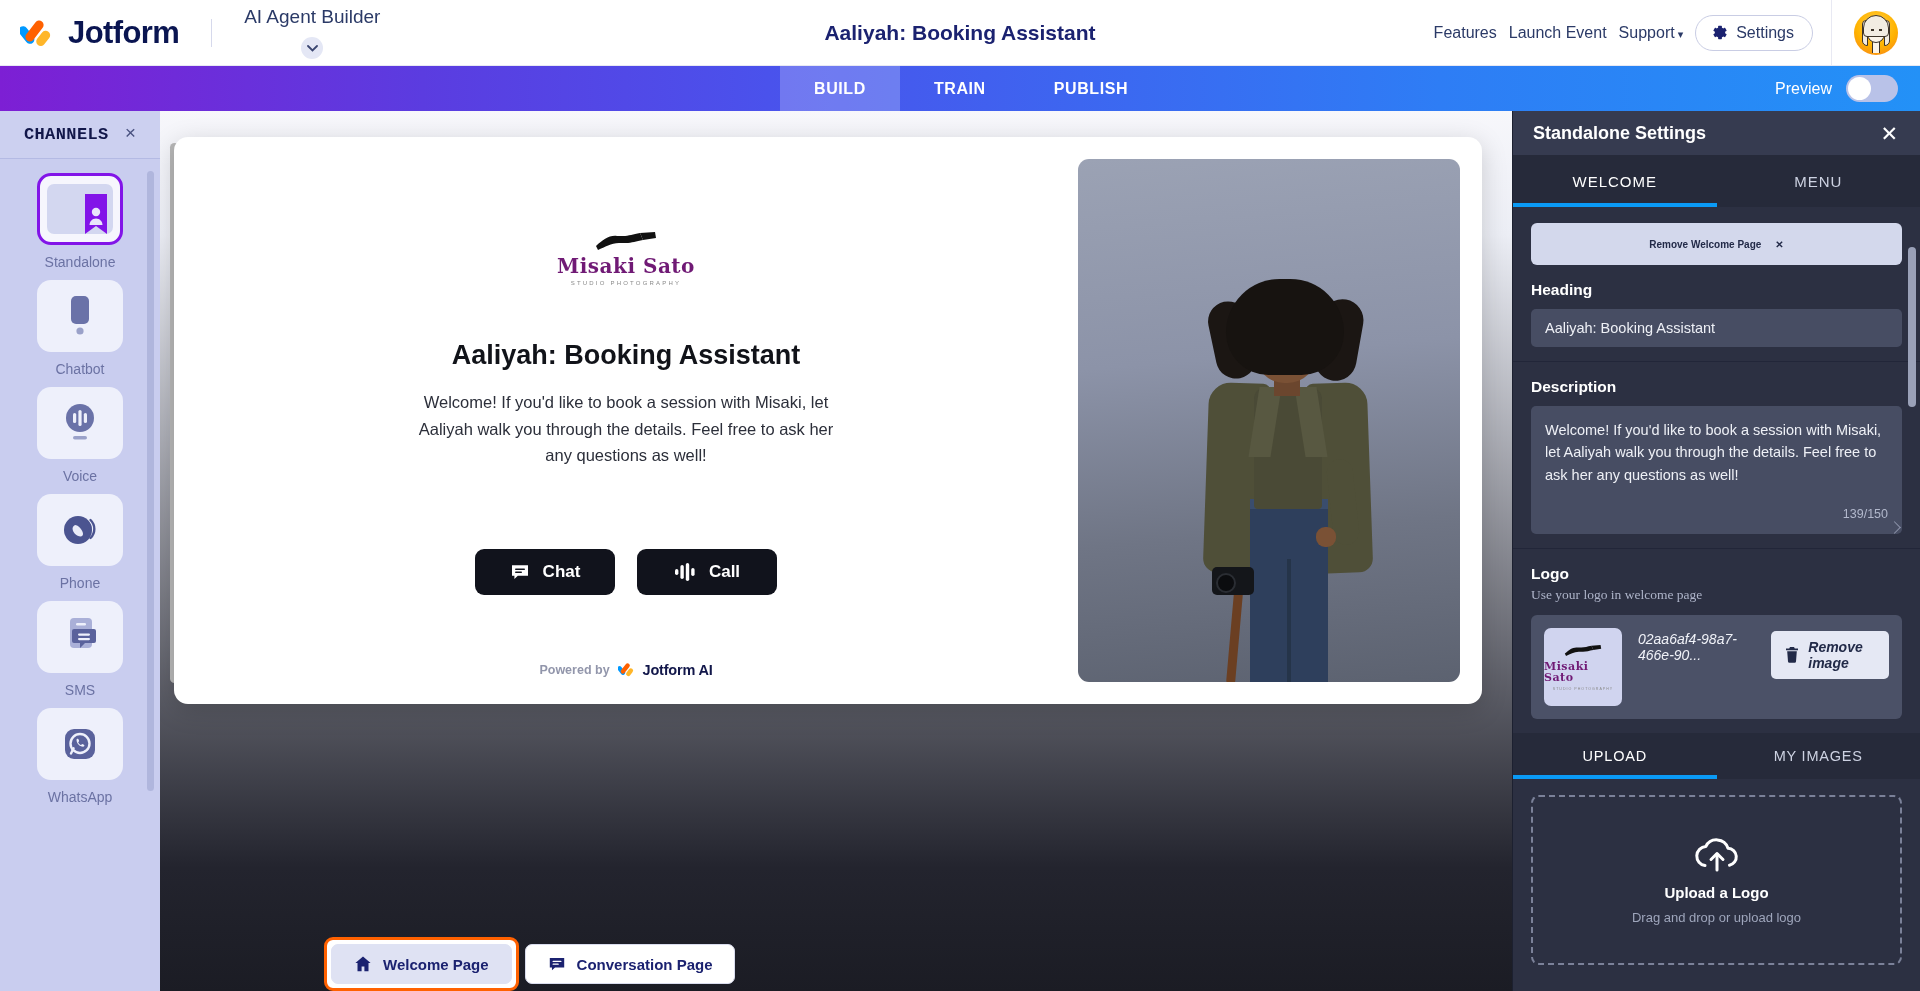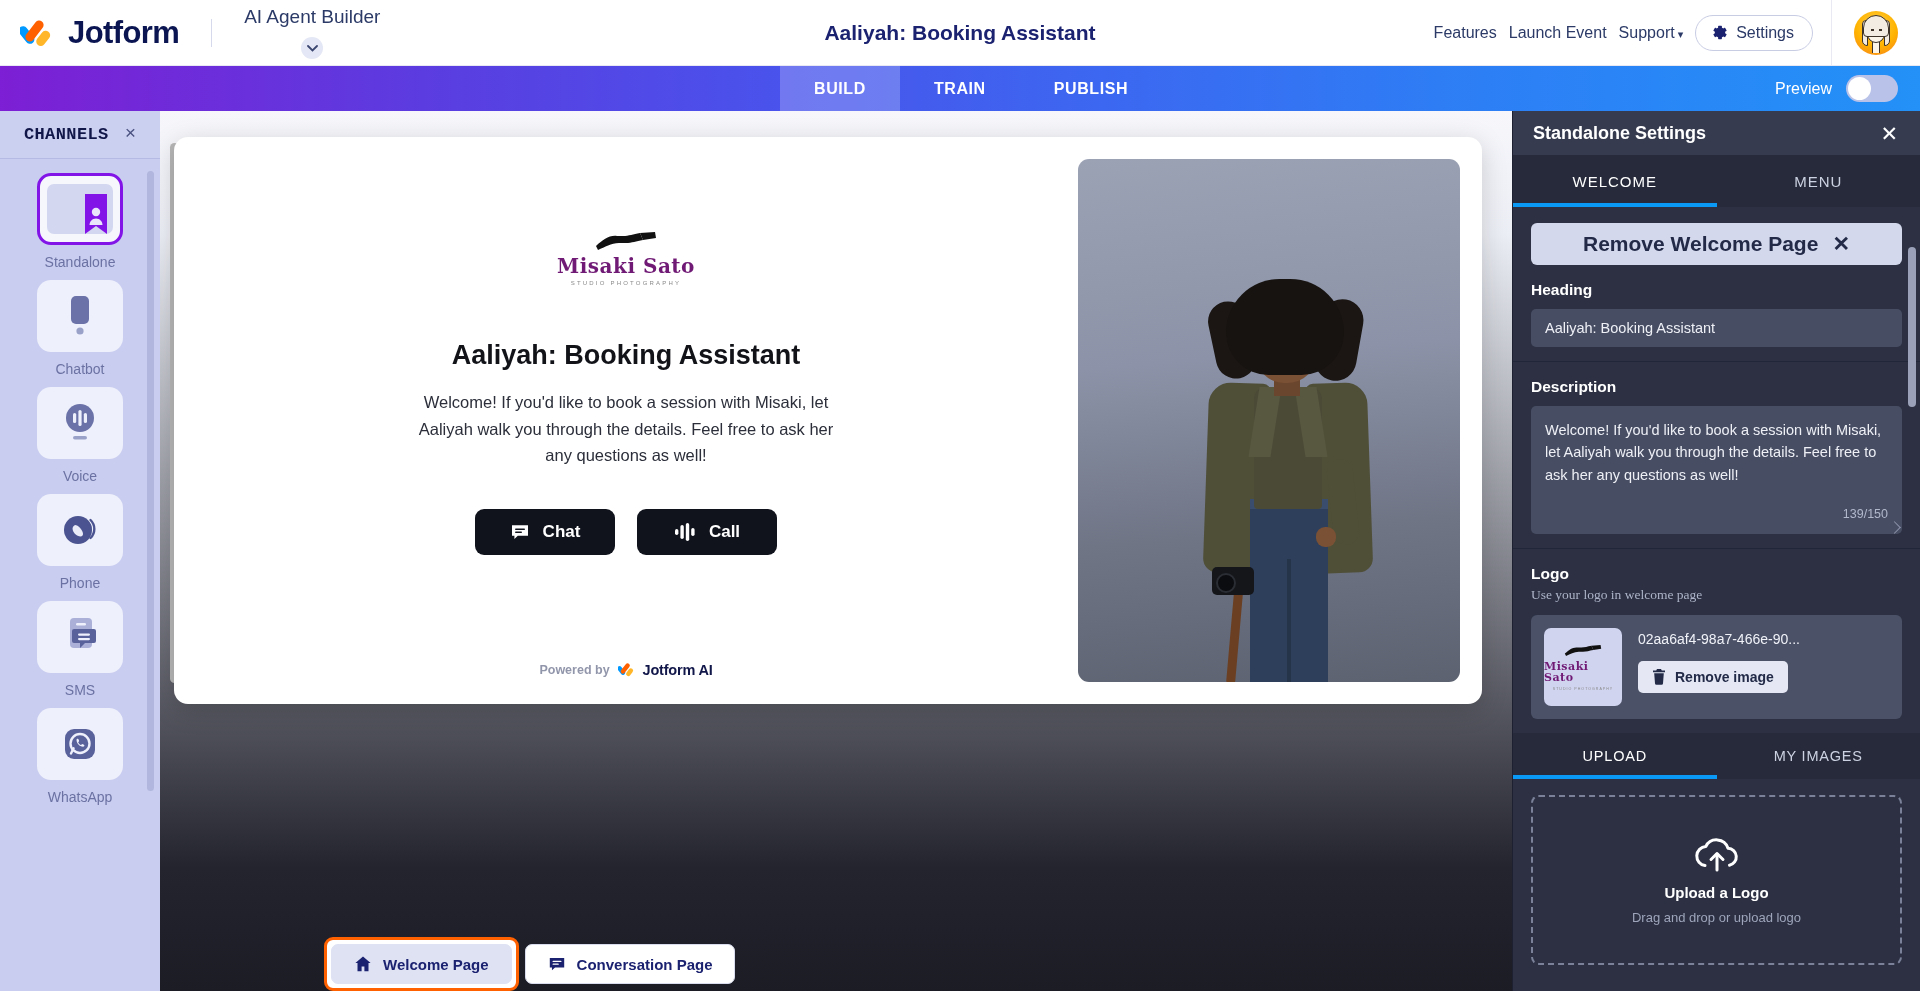--- a/index.html
+++ b/index.html
@@ -175,21 +175,21 @@
     margin-bottom: 18px;
   }
   .wc-desc {
     font-size: 16.5px; color: #2c2f3a; text-align: center; line-height: 1.62;
     max-width: 440px;
   }
   .wc-buttons { display: flex; gap: 22px; margin-top: 40px; }
   .wc-btn {
     background: #11131c; color: #fff; border-radius: 9px;
     padding: 13px 30px; display: flex; align-items: flex-end; gap: 13px;
-    font-size: 17px; font-weight: 600; min-width: 140px; justify-content: center;
+    font-size: 17px; font-weight: 600; min-width: 140px; justify-content: center; margin-top: 40px;
   }
   .wc-footer {
     position: absolute; bottom: 26px; left: 0; right: 0;
     display: flex; align-items: center; justify-content: center; gap: 8px;
   }
   .pw-text { font-size: 12.5px; color: #9296ab; font-weight: 600; }
   .pw-brand { font-size: 14.5px; color: #12174a; font-weight: bold; letter-spacing: -0.2px; }
   .wc-right { width: 404px; padding: 22px 22px 22px 0; }
   .photo {
     width: 100%; height: 100%; border-radius: 11px;
@@ -255,21 +255,21 @@
   .sp-tab.active { color: #fff; }
   .sp-underline { position: absolute; bottom: 0; left: 0; width: 50%; height: 4px; background: #0a9af5; }
   .sp-body { flex: 1; overflow: hidden; position: relative; }
   .sp-scroll {
     position: absolute; right: 4px; top: 40px; width: 8px; height: 160px;
     background: #9aa1b8; border-radius: 5px; z-index: 6;
   }
   .remove-wp {
     margin: 16px 18px 0 18px; height: 42px; background: #d3d8ec;
     border-radius: 6px; display: flex; align-items: center; justify-content: center;
-    gap: 14px; font-size: 21px; font-weight: 600; color: #222a48;
+    gap: 14px; font-size: 10px; font-weight: 600; color: #222a48;
   }
   .sec { padding: 16px 18px 14px 18px; border-bottom: 1px solid #222639; }
   .sec-label { font-size: 15.5px; font-weight: bold; color: #fff; margin-bottom: 10px; }
   .sec-sub { font-size: 13.5px; color: #aeb4c9; margin-top: -6px; margin-bottom: 12px; font-family: Liberation Serif, serif; }
   .field {
     background: #474d63; border-radius: 5px; padding: 11px 14px;
     font-size: 14.5px; color: #eef0f6;
   }
   .textarea {
     background: #474d63; border-radius: 5px; padding: 13px 14px;
@@ -286,21 +286,21 @@
   }
   .logo-card {
     background: #4b5167; border-radius: 6px; padding: 13px; display: flex; gap: 16px;
   }
   .logo-thumb {
     width: 78px; height: 78px; background: #d0d4ef; border-radius: 7px;
     display: flex; flex-direction: column; align-items: center; justify-content: center;
   }
   .logo-thumb .logo-script { font-size: 11px; }
   .logo-thumb .logo-sub { font-size: 3.6px; letter-spacing: 1px; }
-  .logo-meta { flex: 1; display: flex; flex-direction: column; gap: 14px; padding-top: 3px; }
+  .logo-meta { flex: 1; display: flex; gap: 14px; padding-top: 3px; font-style: italic; }
   .logo-file { font-size: 14px; color: #f0f2f8; }
   .remove-img-btn {
     background: #e5e8f4; border-radius: 5px; padding: 8px 14px;
     display: inline-flex; align-items: center; gap: 9px;
     font-size: 14px; font-weight: 600; color: #222a48; align-self: flex-start;
   }
   .upload-tabs { height: 46px; background: #262a3a; display: flex; position: relative; }
   .up-tab { flex: 1; display: flex; align-items: center; justify-content: center;
             font-size: 14.5px; color: #cdd2e2; letter-spacing: 0.8px; }
   .up-tab.active { color: #fff; }

